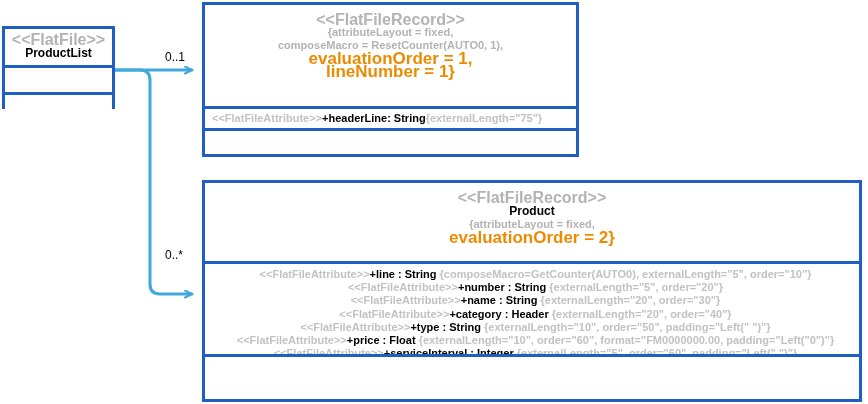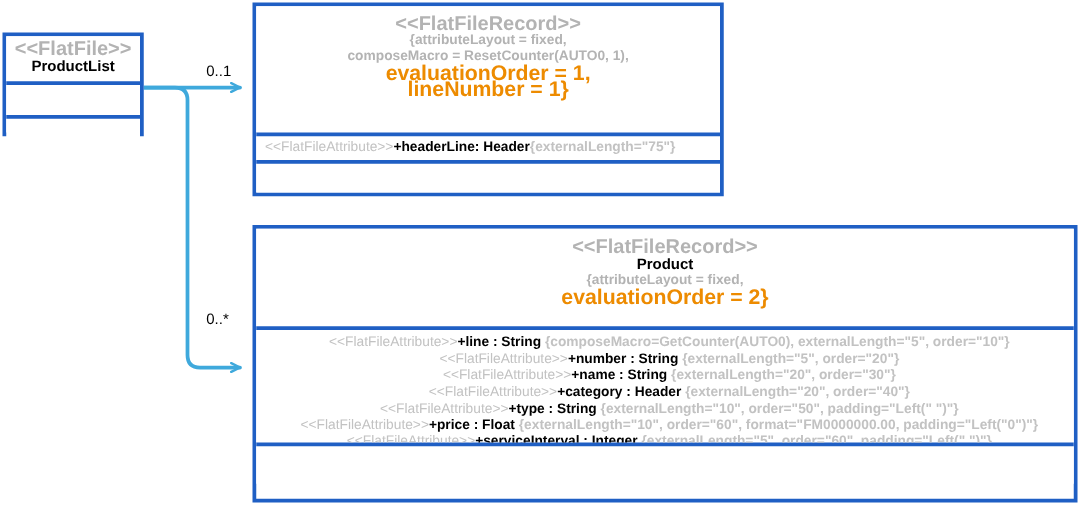--- a/index.html
+++ b/index.html
@@ -82,21 +82,21 @@
 
   
   .attr-row {
     font-size: 11px;
     line-height: 13.2px;
     white-space: nowrap;
     padding-left: 7px;
   }
   .attr-stereo {
     color: #c2c2c2;
-    font-weight: normal;
+    font-weight: bold;
   }
   .attr-name {
     color: #000000;
     font-weight: bold;
   }
   .attr-tags {
     color: #c2c2c2;
     font-weight: bold;
   }
 
@@ -178,21 +178,21 @@
       <div class="header-block">
         <div class="stereotype">&lt;&lt;FlatFileRecord&gt;&gt;</div>
         <div class="prop-grey">{attributeLayout = fixed,</div>
         <div class="prop-grey">composeMacro = ResetCounter(AUTO0, 1),</div>
         <div class="prop-orange">evaluationOrder = 1,</div>
         <div class="prop-orange">lineNumber = 1}</div>
       </div>
     </div>
     <div class="compartment c2">
       <div class="attr-row" style="padding-top:3px;">
-        <span class="attr-stereo">&lt;&lt;FlatFileAttribute&gt;&gt;</span><span class="attr-name">+headerLine: Header</span><span class="attr-tags">{externalLength="75"}</span>
+        <span class="attr-stereo">&lt;&lt;FlatFileAttribute&gt;&gt;</span><span class="attr-name">+headerLine: String</span><span class="attr-tags">{externalLength="75"}</span>
       </div>
     </div>
     <div class="compartment c3"></div>
   </div>
 
   <div class="classbox" id="box-product">
     <div class="compartment c1">
       <div class="header-block">
         <div class="stereotype">&lt;&lt;FlatFileRecord&gt;&gt;</div>
         <div class="classname">Product</div>

